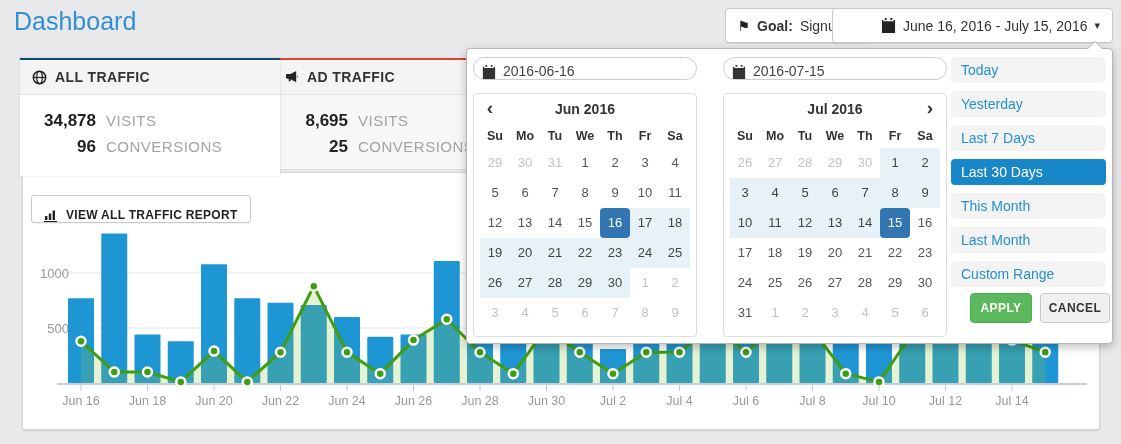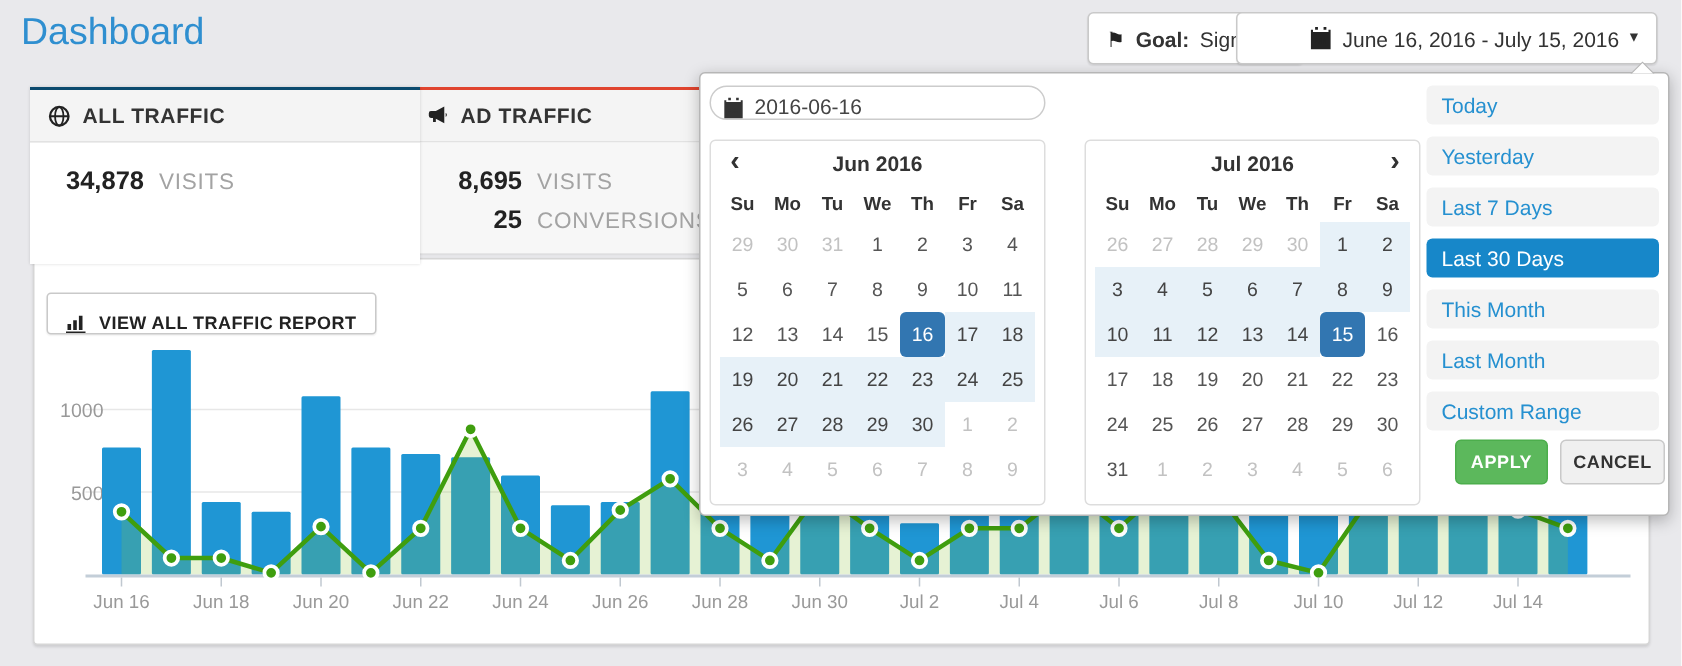--- a/index.html
+++ b/index.html
@@ -7,21 +7,21 @@
   body { font-family:"Liberation Sans", sans-serif; }
   .page { position:relative; width:1121px; height:444px; background:#e9e9ec; overflow:hidden; }
 
   
   .page-title { position:absolute; left:14px; top:7px; font-size:25px; color:#2f8fd0; font-weight:normal; }
   .top-btn { position:absolute; top:8px; height:35px; background:#fff; border:1px solid #c9c9c9;
              border-radius:4px; box-shadow:0 1px 1px rgba(0,0,0,.08); display:flex; align-items:center;
              gap:7px; padding:0 12px; font-size:14px; color:#333; cursor:pointer; }
   .goal-btn { right:252px; }
   .goal-btn b { font-weight:bold; }
-  .date-btn { right:16px;padding-left:48px; }
+  .date-btn { right:8px;padding-left:48px; }
   .caret { font-size:11px; color:#333; line-height:1; }
   .flag-glyph { font-size:14px; color:#222; }
 
   
   .card { position:absolute; top:58px; width:260px; background:#fff; border-top:2px solid #0c4a6e;
           box-shadow:0 1px 2px rgba(0,0,0,.18); }
   .card-all { left:20px; height:118px; z-index:3; box-shadow:0 0 2px rgba(0,0,0,.15); }
   .card-ad  { left:272px; height:110px; z-index:1; border-top-color:#e0442f; }
   .card-ad .card-body { background:#f7f7f7; }
   .card-head { display:flex; align-items:center; gap:8px; background:#f4f4f4; padding:9px 12px;
@@ -118,20 +118,24 @@
             <ellipse cx="8" cy="8" rx="3" ry="6.6" fill="none" stroke="#222" stroke-width="1.3"></ellipse>
             <line x1="1.6" y1="8" x2="14.4" y2="8" stroke="#222" stroke-width="1.3"></line>
           </svg>
       </span>
       <span>ALL TRAFFIC</span>
     </div>
     <div class="card-body">
       <div class="stat-row">
         <span class="stat-num">34,878</span>
         <span class="stat-lbl">VISITS</span>
+      </div>
+      <div class="stat-row">
+        <span class="stat-num">96</span>
+        <span class="stat-lbl">CONVERSIONS</span>
       </div>
     </div>
   </div>
 
   <div class="card card-ad">
     <div class="card-head">
       <span>
         <svg class="icon-svg" width="15" height="15" viewBox="0 0 16 16">
             <path fill="#222" d="M13 1v12l-6-3.2V12h-2V9.2H3.5A1.5 1.5 0 0 1 2 7.7V5.8a1.5 1.5 0 0 1 1.5-1.5H7zM14 5.5a2 2 0 0 1 0 3z"></path>
           </svg>
@@ -270,20 +274,29 @@
 
     <div class="dp-input dp-input-start">
       <span>
         <svg class="icon-svg" width="14" height="14" viewBox="0 0 16 16">
             <path fill="#333" d="M4 0h2v2H4zM10 0h2v2h-2zM1 2h1.5v1.5h11V2H15v14H1zm2 5h10v7H3z"></path>
             <path fill="#333" d="M4.5 8h1.6v1.4H4.5zm2.6 0h1.6v1.4H7.1zm2.6 0h1.6v1.4H9.7zm-5.2 2.4h1.6v1.4H4.5zm2.6 0h1.6v1.4H7.1zm2.6 0h1.6v1.4H9.7z"></path>
           </svg>
       </span>
       <input type="text" readonly="" value="2016-06-16" style="">
     </div>
+    <div class="dp-input dp-input-end">
+      <span>
+        <svg class="icon-svg" width="14" height="14" viewBox="0 0 16 16">
+            <path fill="#333" d="M4 0h2v2H4zM10 0h2v2h-2zM1 2h1.5v1.5h11V2H15v14H1zm2 5h10v7H3z"></path>
+            <path fill="#333" d="M4.5 8h1.6v1.4H4.5zm2.6 0h1.6v1.4H7.1zm2.6 0h1.6v1.4H9.7zm-5.2 2.4h1.6v1.4H4.5zm2.6 0h1.6v1.4H7.1zm2.6 0h1.6v1.4H9.7z"></path>
+          </svg>
+      </span>
+      <input type="text" readonly="" value="2016-07-15" style="">
+    </div>
 
     <div class="calbox calbox-l">
       <div class="cal-head">
         <span class="cal-nav prev">‹</span>
         <span>Jun 2016</span>
       </div>
       <div class="cal-grid" id="cal-0">
           <div class="dow">Su</div>
           <div class="dow">Mo</div>
           <div class="dow">Tu</div>

